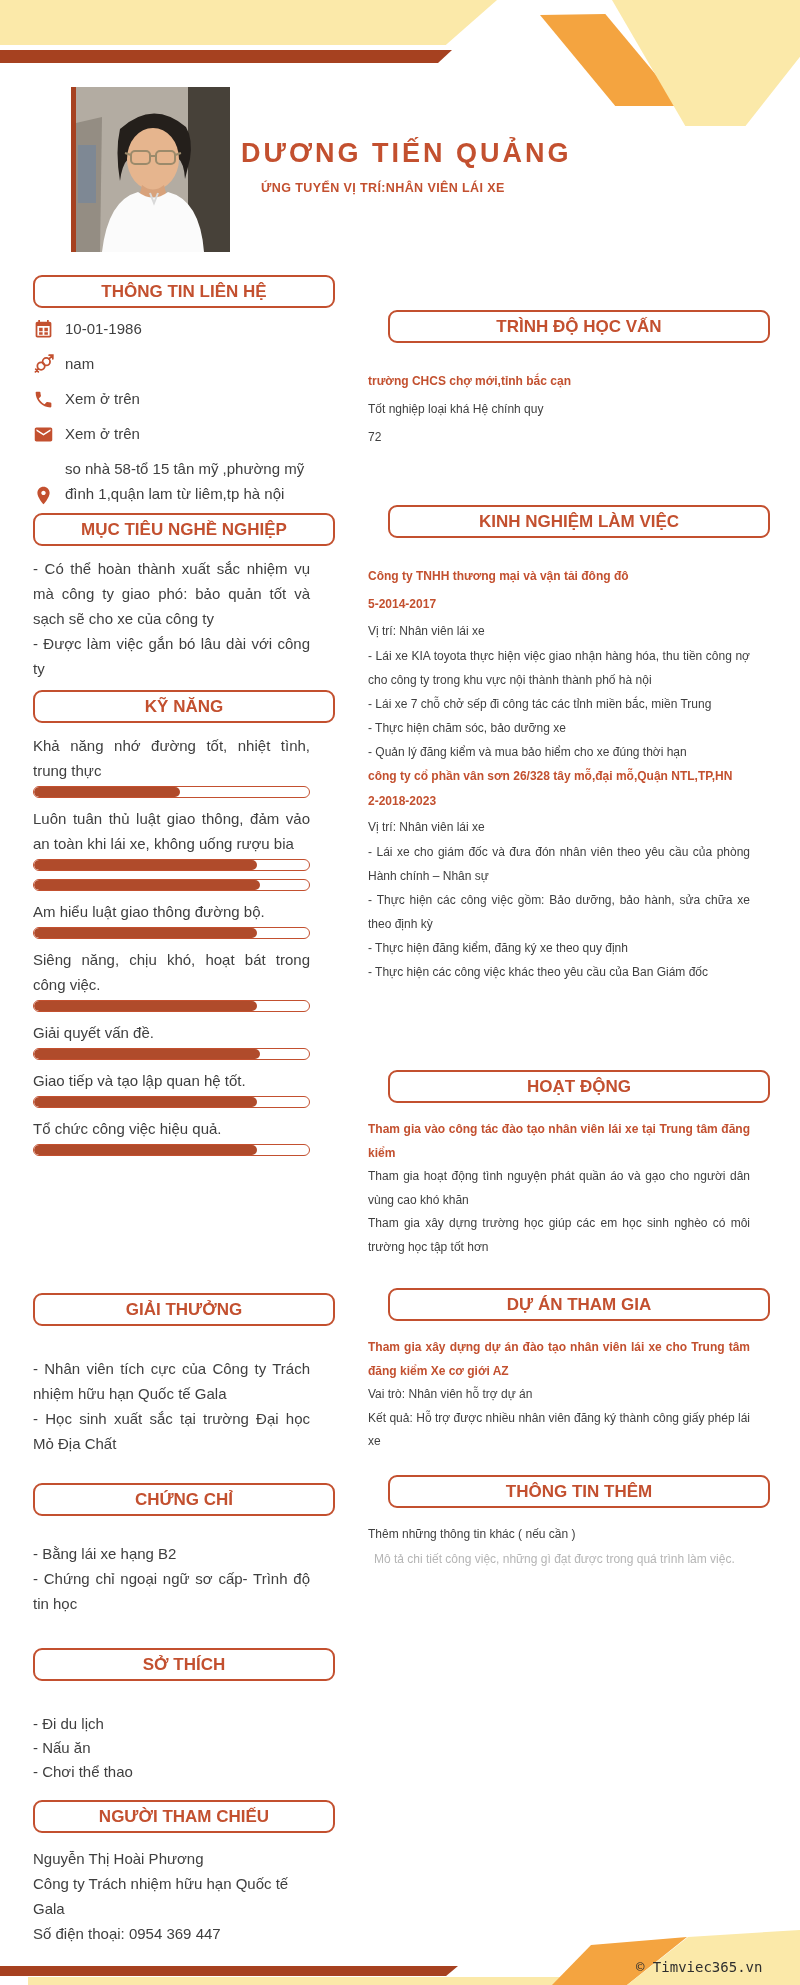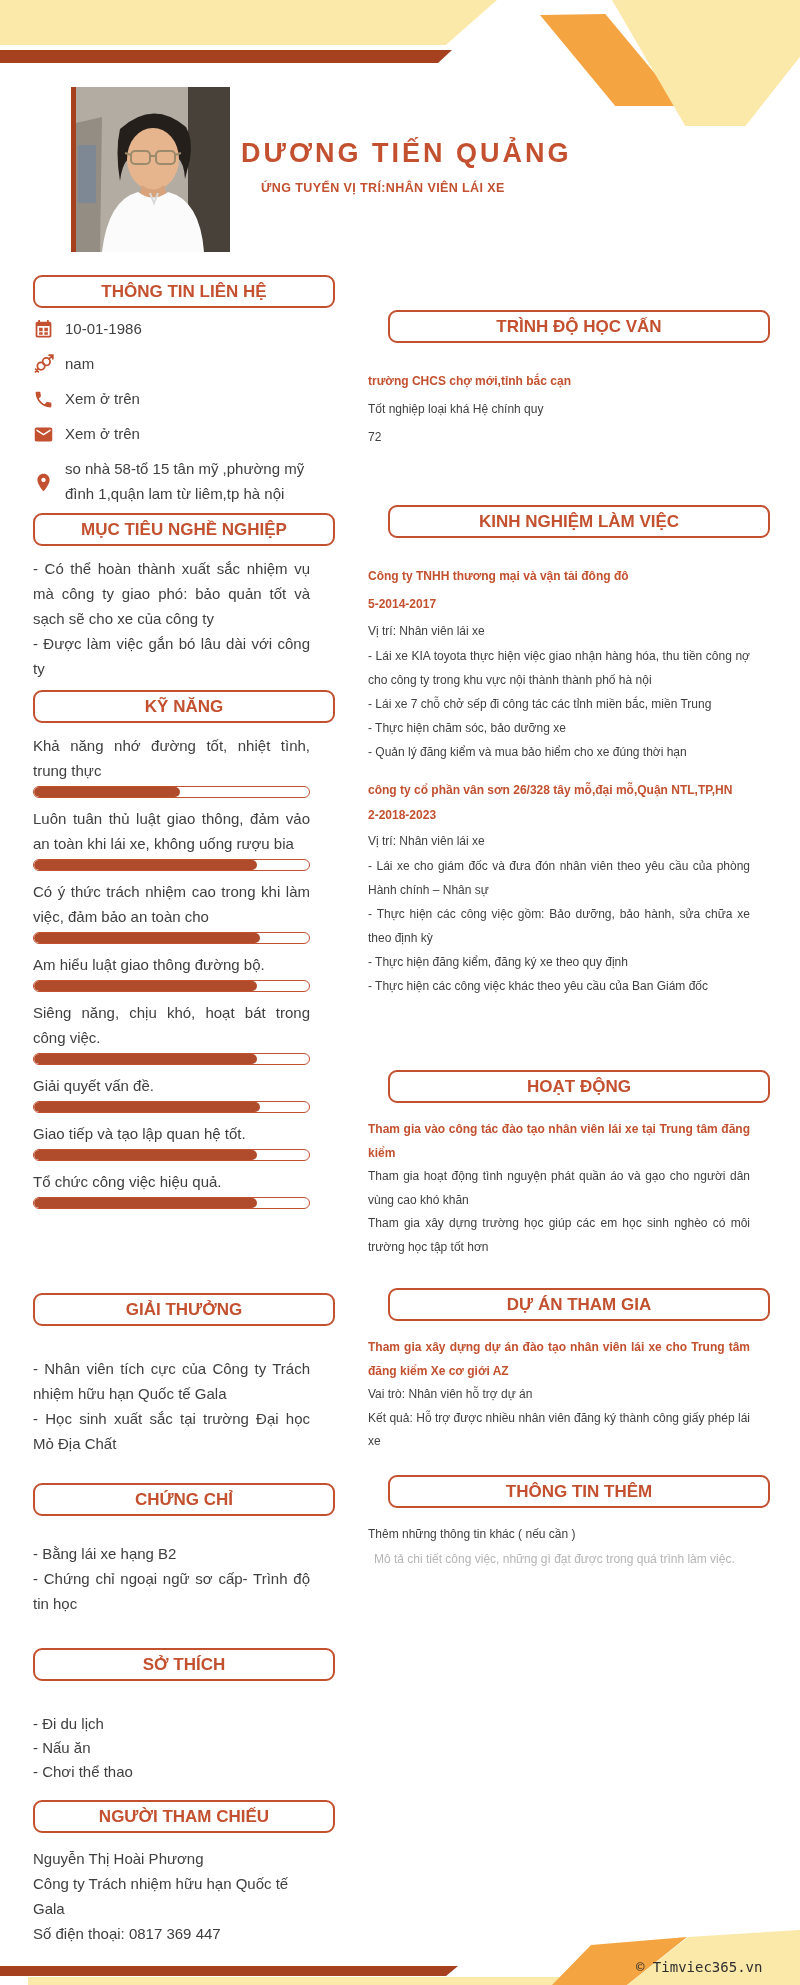--- a/index.html
+++ b/index.html
@@ -50,36 +50,36 @@
   
   .block-left{position:absolute;left:33px;width:277px;font-size:15px;color:var(--text);}
   .block-right{position:absolute;left:368px;width:382px;font-size:12px;color:var(--text);}
   .just{text-align:justify;}
   .lh25 p{line-height:25px;}
   .lh24 p{line-height:24px;}
   .lh235 p{line-height:23.5px;}
   .lh28 p{line-height:28px;}
 
   
-  .c-row{display:flex;align-items:center;margin-bottom:13px;}
+  .c-row{display:flex;align-items:flex-end;margin-bottom:13px;}
   .c-icon{width:21px;height:21px;flex:none;color:var(--primary);margin-right:11px;}
   .c-icon svg{width:21px;height:21px;display:block;}
   .c-text{font-size:15px;line-height:22px;color:var(--text);}
   .c-row.addr .c-text{line-height:25px;margin-top:-2px;}
 
   
   .skill{margin-bottom:8px;}
   .skill-label{line-height:25px;text-align:justify;}
   .bar{height:12px;border:1.5px solid var(--primary);border-radius:7px;margin-top:3px;background:#fff;overflow:hidden;}
   .bar-fill{height:100%;background:var(--barfill);border-radius:7px;}
 
   
   .hl{color:var(--primary);font-weight:bold;}
   .muted{color:var(--muted);}
-  .mt14{margin-top:14px;}
+  .mt14{}
 </style>
 </head>
 <body>
 
 <div class="page">
 
   <div class="band band-top-yellow"></div>
   <div class="band band-top-red"></div>
   <div class="band tr-orange"></div>
   <div class="band tr-yellow"></div>
@@ -168,21 +168,20 @@
           <div class="bar-fill" style="width: 53%;"></div>
         </div>
     </div>
     <div class="skill">
       <div class="skill-label">Luôn tuân thủ luật giao thông, đảm vảo an toàn khi lái xe, không uống rượu bia</div>
       <div class="bar">
           <div class="bar-fill" style="width: 81%;"></div>
         </div>
     </div>
     <div class="skill">
-      <div class="skill-label">Có ý thức trách nhiệm cao trong khi làm việc, đảm bảo an toàn cho</div>
       <div class="bar">
           <div class="bar-fill" style="width: 82%;"></div>
         </div>
     </div>
     <div class="skill">
       <div class="skill-label">Am hiểu luật giao thông đường bộ.</div>
       <div class="bar">
           <div class="bar-fill" style="width: 81%;"></div>
         </div>
     </div>
@@ -228,21 +227,21 @@
   <div class="block-left lh24" style="top:1712px">
     <p>- Đi du lịch</p>
     <p>- Nấu ăn</p>
     <p>- Chơi thể thao</p>
   </div>
 
   <div class="sec-box sec-left" style="top:1800px">NGƯỜI THAM CHIẾU</div>
   <div class="block-left lh25" style="top:1846px">
     <p>Nguyễn Thị Hoài Phương</p>
     <p>Công ty Trách nhiệm hữu hạn Quốc tế Gala</p>
-    <p>Số điện thoại: 0817 369 447</p>
+    <p>Số điện thoại: 0954 369 447</p>
   </div>
 
   <div class="sec-box sec-right" style="top:310px">TRÌNH ĐỘ HỌC VẤN</div>
   <div class="block-right lh28" style="top:367px">
     <p class="hl">trường CHCS chợ mới,tỉnh bắc cạn</p>
     <p>Tốt nghiệp loại khá Hệ chính quy</p>
     <p>72</p>
   </div>
 
   <div class="sec-box sec-right" style="top:505px">KINH NGHIỆM LÀM VIỆC</div>

